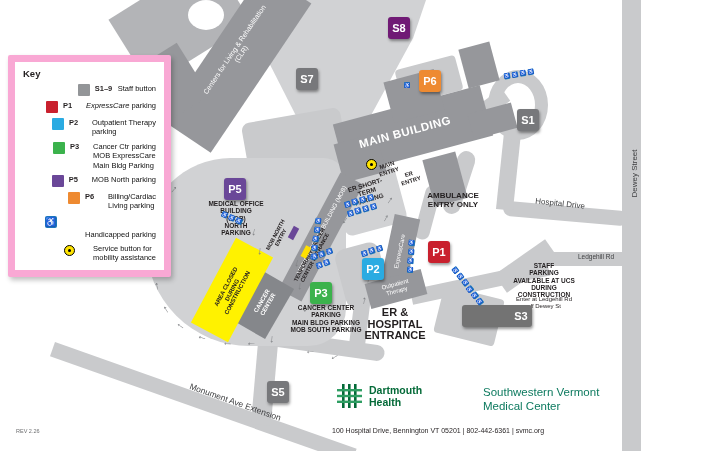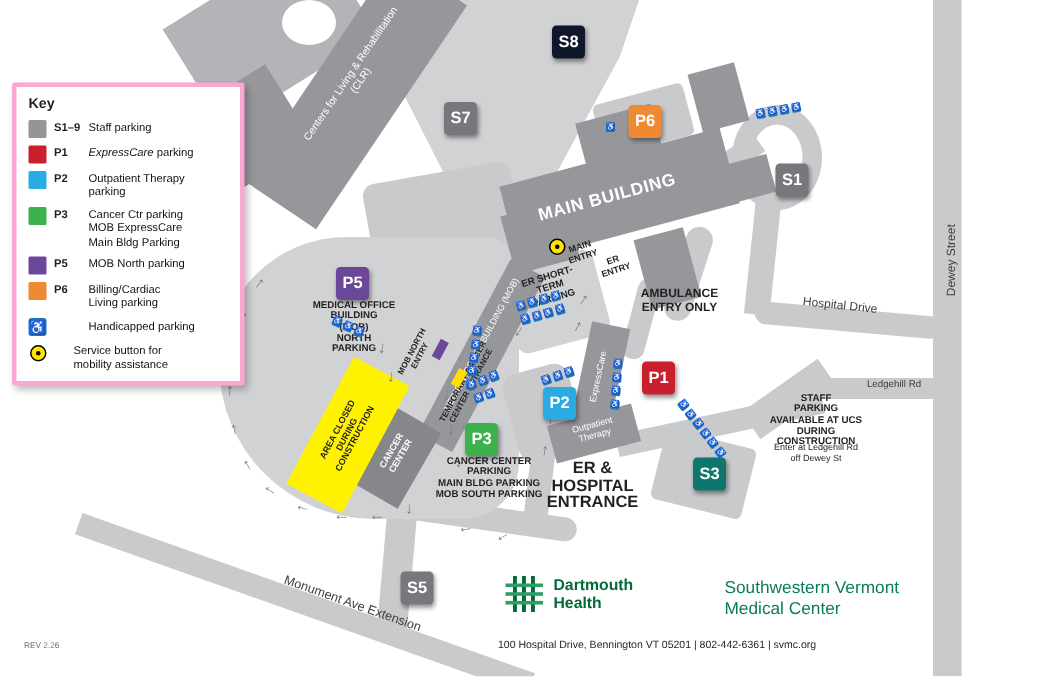--- a/index.html
+++ b/index.html
@@ -23,24 +23,24 @@
   .hc{width:6px;height:6px;background:#1b75bb;color:#fff;font-size:5px;line-height:6px;
       text-align:center;border-radius:1px;}
   .svcbtn{position:absolute;width:9px;height:9px;border-radius:50%;background:#ffe400;
           border:1.5px solid #000;display:flex;align-items:center;justify-content:center;z-index:7;}
   .svcbtn i{width:3px;height:3px;background:#000;border-radius:50%;}
   .marker{position:absolute;z-index:6;}
   #construction{position:absolute;left:184px;top:269px;width:96px;height:42px;background:#fff200;
           transform:rotate(-62deg);z-index:3;display:flex;align-items:center;justify-content:center;}
   #construction .txt{font-size:6px;font-weight:bold;white-space:pre-line;text-align:center;line-height:1.15;}
   
-  #keybox{position:absolute;left:8px;top:55px;width:133px;background:#fff;border:3px solid #f9a8d4;
+  #keybox{position:absolute;left:8px;top:55px;width:133px;background:#fff;border:7px solid #f9a8d4;
           border-radius:2px;box-shadow:2px 3px 5px rgba(0,0,0,.25);padding:6px 8px 7px 8px;z-index:20;}
   #keybox .ktitle{font-size:9.5px;font-weight:bold;margin-bottom:5px;}
-  .krow{display:flex;gap:5px;margin-bottom:5px;align-items:flex-start;}
+  .krow{display:flex;gap:5px;margin-bottom:5px;align-items:flex-start;justify-content:flex-end;}
   .ksw{width:12px;height:12px;border-radius:1px;flex:0 0 12px;margin-top:0;}
   .kcode{font-size:7.5px;font-weight:bold;flex:0 0 18px;line-height:1.2;}
   .klabel{font-size:7.5px;line-height:1.25;white-space:pre-line;color:#111;}
   .klabel em{font-style:italic;}
   .khc{flex:0 0 12px;width:12px;height:12px;background:#1b75bb;color:#fff;border-radius:2px;
        font-size:9px;line-height:12px;text-align:center;}
   
   #footer-dh{position:absolute;left:369px;top:384px;font-size:10.5px;font-weight:bold;
              color:#046a38;white-space:pre-line;line-height:1.15;z-index:5;}
   #footer-org{position:absolute;left:483px;top:386px;font-size:11.5px;color:#0d7a5f;
@@ -138,24 +138,24 @@
 AVAILABLE AT UCS
 DURING
 CONSTRUCTION</div>
   <div class="lbl" style="left:508px;top:296px;width:72px;font-size:6px;font-weight:normal;">Enter at Ledgehill Rd
 off Dewey St</div>
   <div class="lbl rd" style="left:520px;top:200px;width:80px;font-size:8px;transform:rotate(6deg);">Hospital Drive</div>
   <div class="lbl rd" style="left:600px;top:169px;width:70px;font-size:8px;transform:rotate(-90deg);">Dewey Street</div>
   <div class="lbl rd" style="left:568px;top:253px;width:56px;font-size:6.5px;">Ledgehill Rd</div>
   <div class="lbl rd" style="left:175px;top:398px;width:120px;font-size:8.5px;transform:rotate(19.5deg);">Monument Ave Extension</div>
 
-  <div class="badge" style="left: 368px; top: 17px; background: #0f172a;">S8</div>
+  <div class="badge" style="left: 388px; top: 17px; background: #701a75;">S8</div>
   <div class="badge" style="left: 296px; top: 68px; background: rgb(119, 120, 123);">S7</div>
   <div class="badge" style="left: 517px; top: 109px; background: rgb(119, 120, 123);">S1</div>
-  <div class="badge" style="left: 462px; top: 305px; background: #0f766e;">S3</div>
+  <div class="badge" style="left: 462px; top: 305px; background: #737373; padding-left: 48px;">S3</div>
   <div class="badge" style="left: 267px; top: 381px; background: rgb(119, 120, 123);">S5</div>
   <div class="badge" style="left: 419px; top: 70px; background: rgb(238, 138, 49);">P6</div>
   <div class="badge" style="left: 224px; top: 178px; background: rgb(106, 71, 152);">P5</div>
   <div class="badge" style="left: 428px; top: 241px; background: rgb(201, 32, 46);">P1</div>
   <div class="badge" style="left: 362px; top: 258px; background: rgb(42, 171, 226);">P2</div>
   <div class="badge" style="left: 310px; top: 282px; background: rgb(59, 178, 76);">P3</div>
 
   <div class="hcc" style="left:504px;top:71px;transform:rotate(-10deg);">
       <span class="hc">♿</span>
       <span class="hc">♿</span>
@@ -245,21 +245,21 @@
   <span class="ar" style="left:341px;top:216px;transform:rotate(125deg);">→</span>
   <span class="ar" style="left:383px;top:194px;transform:rotate(-55deg);">→</span>
   <span class="ar" style="left:379px;top:212px;transform:rotate(-62deg);">→</span>
   <span class="ar" style="left:293px;top:258px;transform:rotate(100deg);">→</span>
 
   <div id="keybox">
     <div class="ktitle">Key</div>
     <div class="krow">
       <span class="ksw" style="background: rgb(147, 149, 152);"></span>
       <span class="kcode">S1–9</span>
-      <span class="klabel">Staff parking</span>
+      <span class="klabel">Staff button</span>
     </div>
     <div class="krow">
       <span class="ksw" style="background: rgb(201, 32, 46);"></span>
       <span class="kcode">P1</span>
       <span class="klabel"><em>ExpressCare</em><span> parking</span></span>
     </div>
     <div class="krow">
       <span class="ksw" style="background: rgb(42, 171, 226);"></span>
       <span class="kcode">P2</span>
       <span class="klabel">Outpatient Therapy
@@ -278,21 +278,21 @@
       <span class="klabel">MOB North parking</span>
     </div>
     <div class="krow">
       <span class="ksw" style="background: rgb(238, 138, 49);"></span>
       <span class="kcode">P6</span>
       <span class="klabel">Billing/Cardiac
 Living parking</span>
     </div>
     <div class="krow">
       <span class="khc">♿</span>
-      <span class="klabel" style="margin-left:23px;margin-top:1px;">Handicapped parking</span>
+      <span class="klabel" style="margin-left:23px;margin-top:14px;">Handicapped parking</span>
     </div>
     <div class="krow" style="margin-bottom:0;">
       <span class="svcbtn" style="position:static;flex:0 0 9px;margin:1px 1px 0 1px;">
           <i></i>
         </span>
       <span class="klabel" style="margin-left:12px;">Service button for
 mobility assistance</span>
     </div>
   </div>
 

